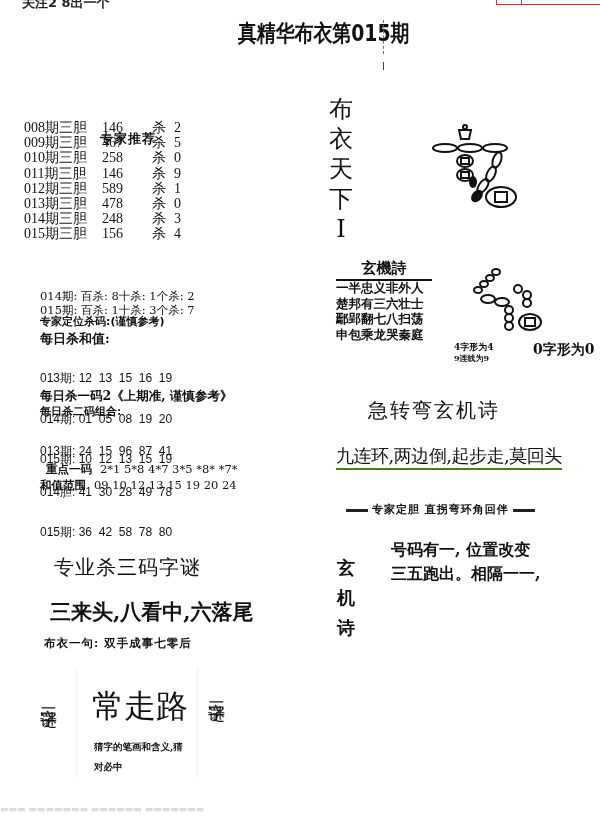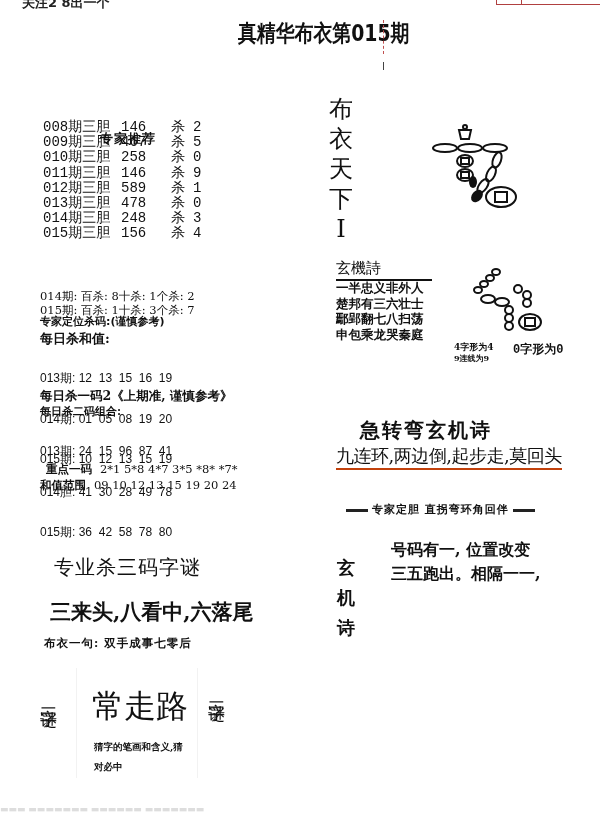--- a/index.html
+++ b/index.html
@@ -13,21 +13,21 @@
     .topright-box { left: 496px; top: -2px; width: 104px; height: 6px; border: 1px solid #b04040; border-top: none; }
     .topright-box .div { position: absolute; left: 24px; top: 0; width: 1px; height: 6px; background: #b04040; }
 
     .title { left: 238px; top: 18px; font-size: 23px; font-weight: bold; letter-spacing: 0px; font-family: "DejaVu Sans", sans-serif; transform: scaleX(0.82); transform-origin: left top; white-space: nowrap; }
     .title-marker { left: 383px; top: 20px; width: 1px; height: 34px; border-left: 1px dashed #c05050; }
     .title-tick { left: 383px; top: 62px; width: 1px; height: 8px; background: #444; }
 
     .sec-head { font-weight: bold; font-family: "DejaVu Sans", sans-serif; margin-top: 38px; }
     .expert-title { left: 100px; top: 92px; font-size: 13px; letter-spacing: 1px; }
 
-    .picks { left: 43px; top: 120px; font-size: 14px; line-height: 15.2px; font-family: Liberation Mono, monospace; }
+    .picks { left: 24px; top: 120px; font-size: 14px; line-height: 15.2px; font-family: Liberation Serif, serif; }
     .pick-row { display: flex; white-space: nowrap; }
     .pick-row .c1 { width: 78px; }
     .pick-row .c2 { width: 50px; }
     .pick-row .c3 { width: 22px; }
     .pick-row .c4 { width: 20px; }
 
     .kill-title { left: 40px; top: 276px; font-size: 11px; }
     .mono-rows { font-size: 12px; line-height: 13.5px; font-family: Liberation Sans, sans-serif; white-space: pre; }
     .kill-rows { left: 40px; top: 290px; font-size: 11.5px; line-height: 13.5px; font-family: "DejaVu Serif", serif; white-space: nowrap; }
     .sum-title { left: 40px; top: 330px; font-size: 13px; font-weight: bold; }
@@ -51,29 +51,29 @@
     .changzoulu { left: 92px; top: 685px; font-size: 32px; white-space: nowrap; }
     .hint { left: 94px; top: 737px; font-size: 9.5px; font-weight: bold; width: 90px; line-height: 20px; }
 
     .bottom-faint { left: 0; top: 804px; font-size: 9px; color: #dddddd; white-space: nowrap; font-family: "DejaVu Sans", sans-serif; }
 
     
     .buyi-vert { left: 326px; top: 94px; font-size: 24px; line-height: 30px; width: 30px; text-align: center; }
     .buyi-vert span { display: block; }
 
     .xuanji-title-box { left: 336px; top: 259px; width: 96px; }
-    .xuanji-title { text-align: left; font-size: 15px; font-weight: normal; border-bottom: 2px solid #111; padding-bottom: 1px; }
+    .xuanji-title { text-align: center; font-size: 15px; font-weight: bold; border-bottom: 2px solid #111; padding-bottom: 1px; }
     .xuanji-lines { left: 336px; top: 280px; font-size: 12.5px; line-height: 15.5px; font-weight: bold; white-space: nowrap; }
 
     .cap-a { left: 454px; top: 341px; font-size: 9px; font-weight: bold; white-space: nowrap; }
     .cap-b { left: 454px; top: 353px; font-size: 8px; font-weight: bold; white-space: nowrap; }
-    .cap-c { left: 513px; top: 341px; font-size: 12px; font-weight: bold; white-space: nowrap; font-family: Liberation Mono, monospace; }
-
-    .urgent-title { left: 360px; top: 397px; font-size: 20px; font-weight: bold; letter-spacing: 2px; white-space: nowrap; margin-top: 20px; }
-    .nine-line { left: 336px; top: 444px; font-size: 18px; white-space: nowrap; border-bottom: 2px solid #c2410c; padding-bottom: 0; letter-spacing: -0.5px; }
+    .cap-c { left: 533px; top: 341px; font-size: 14px; font-weight: bold; white-space: nowrap; }
+
+    .urgent-title { left: 368px; top: 397px; font-size: 20px; font-weight: normal; letter-spacing: 2px; white-space: nowrap; }
+    .nine-line { left: 336px; top: 444px; font-size: 18px; white-space: nowrap; border-bottom: 2px solid #4d7c0f; padding-bottom: 0; letter-spacing: -0.5px; }
     .expert-pick { left: 342px; top: 502px; font-size: 11px; font-weight: bold; white-space: nowrap; letter-spacing: 1px; }
     .expert-pick .dash { display: inline-block; width: 22px; height: 3px; background: #222; vertical-align: middle; margin: 0 4px; }
 
     .xjs-vert { left: 335px; top: 553px; font-size: 18px; line-height: 30px; width: 22px; text-align: center; font-weight: bold; }
     .xjs-vert span { display: block; }
     .xjs-text { left: 391px; top: 538px; font-size: 16px; line-height: 24px; white-space: nowrap; font-weight: bold; }
 
     svg { position: absolute; }
   </style>
 </head>

